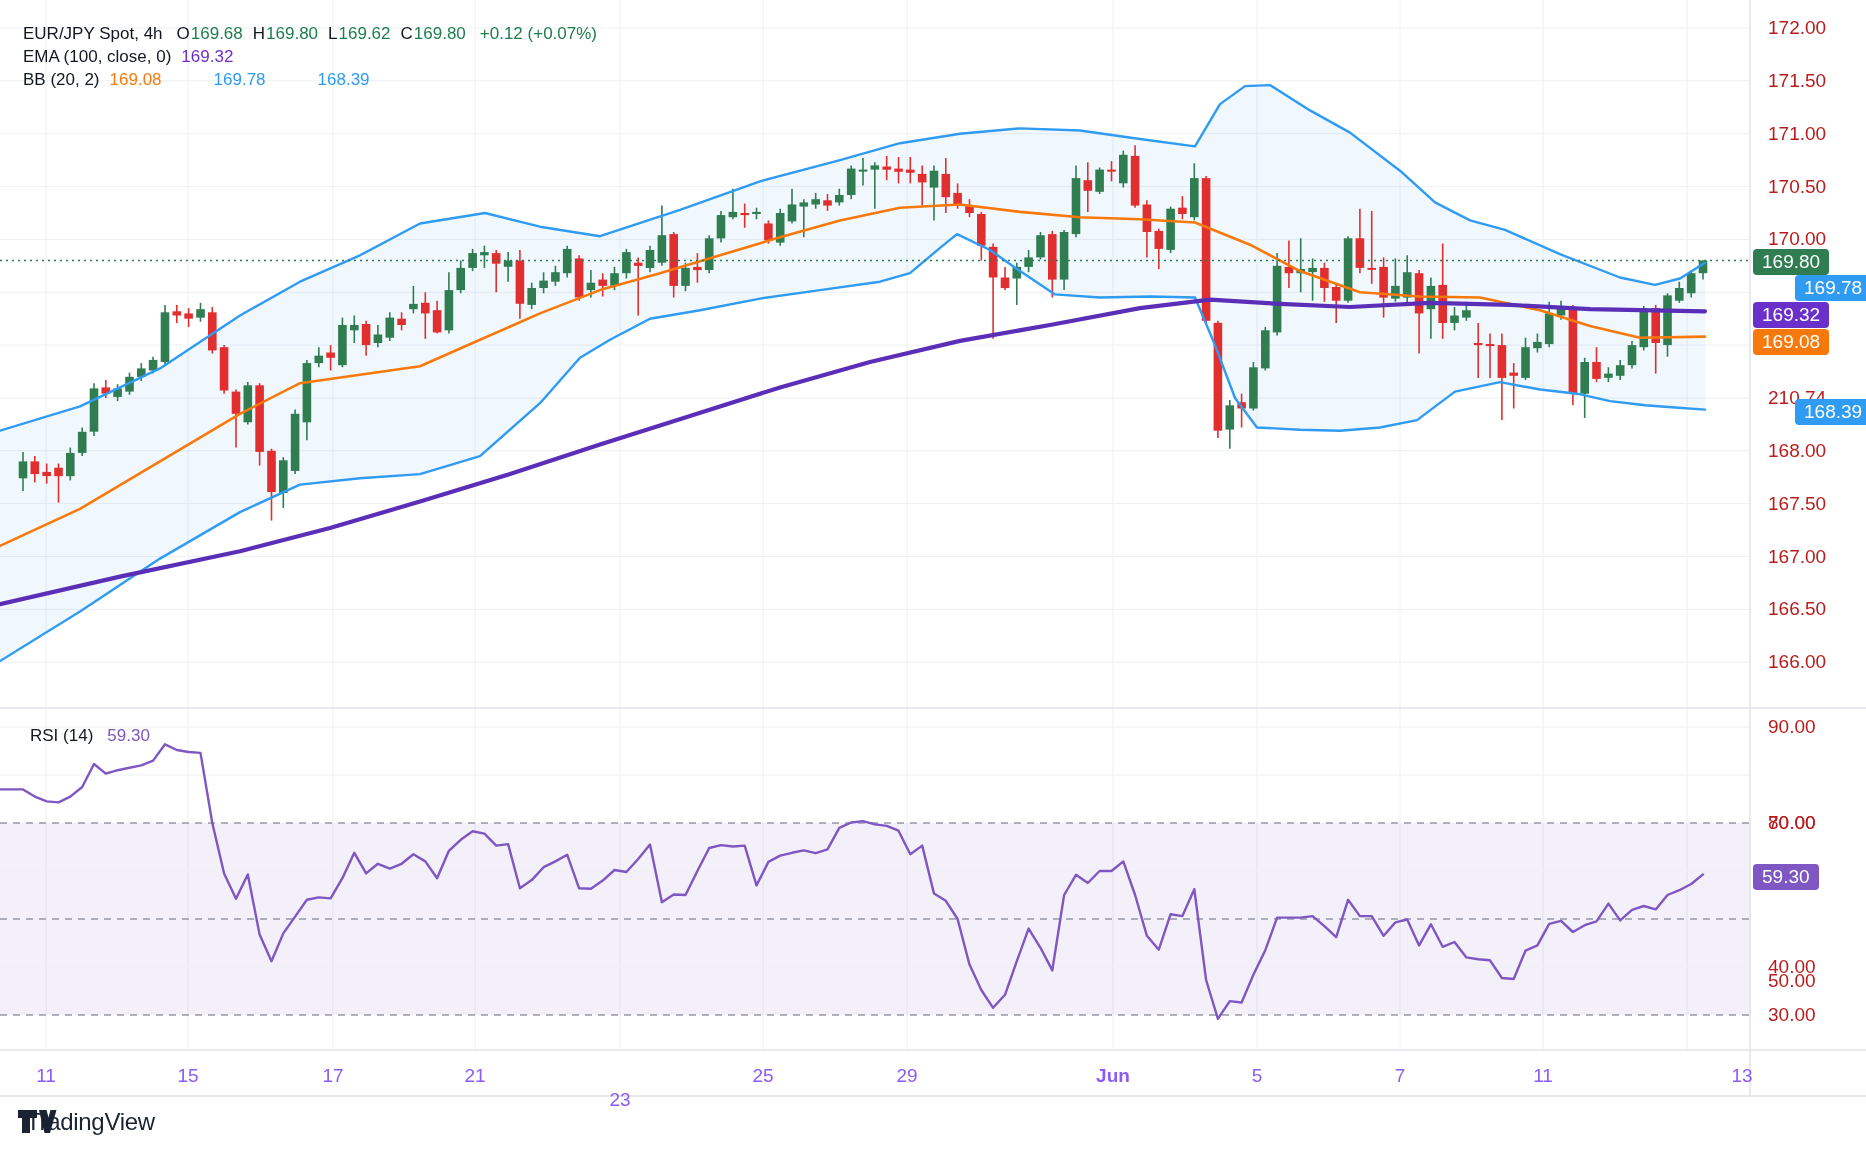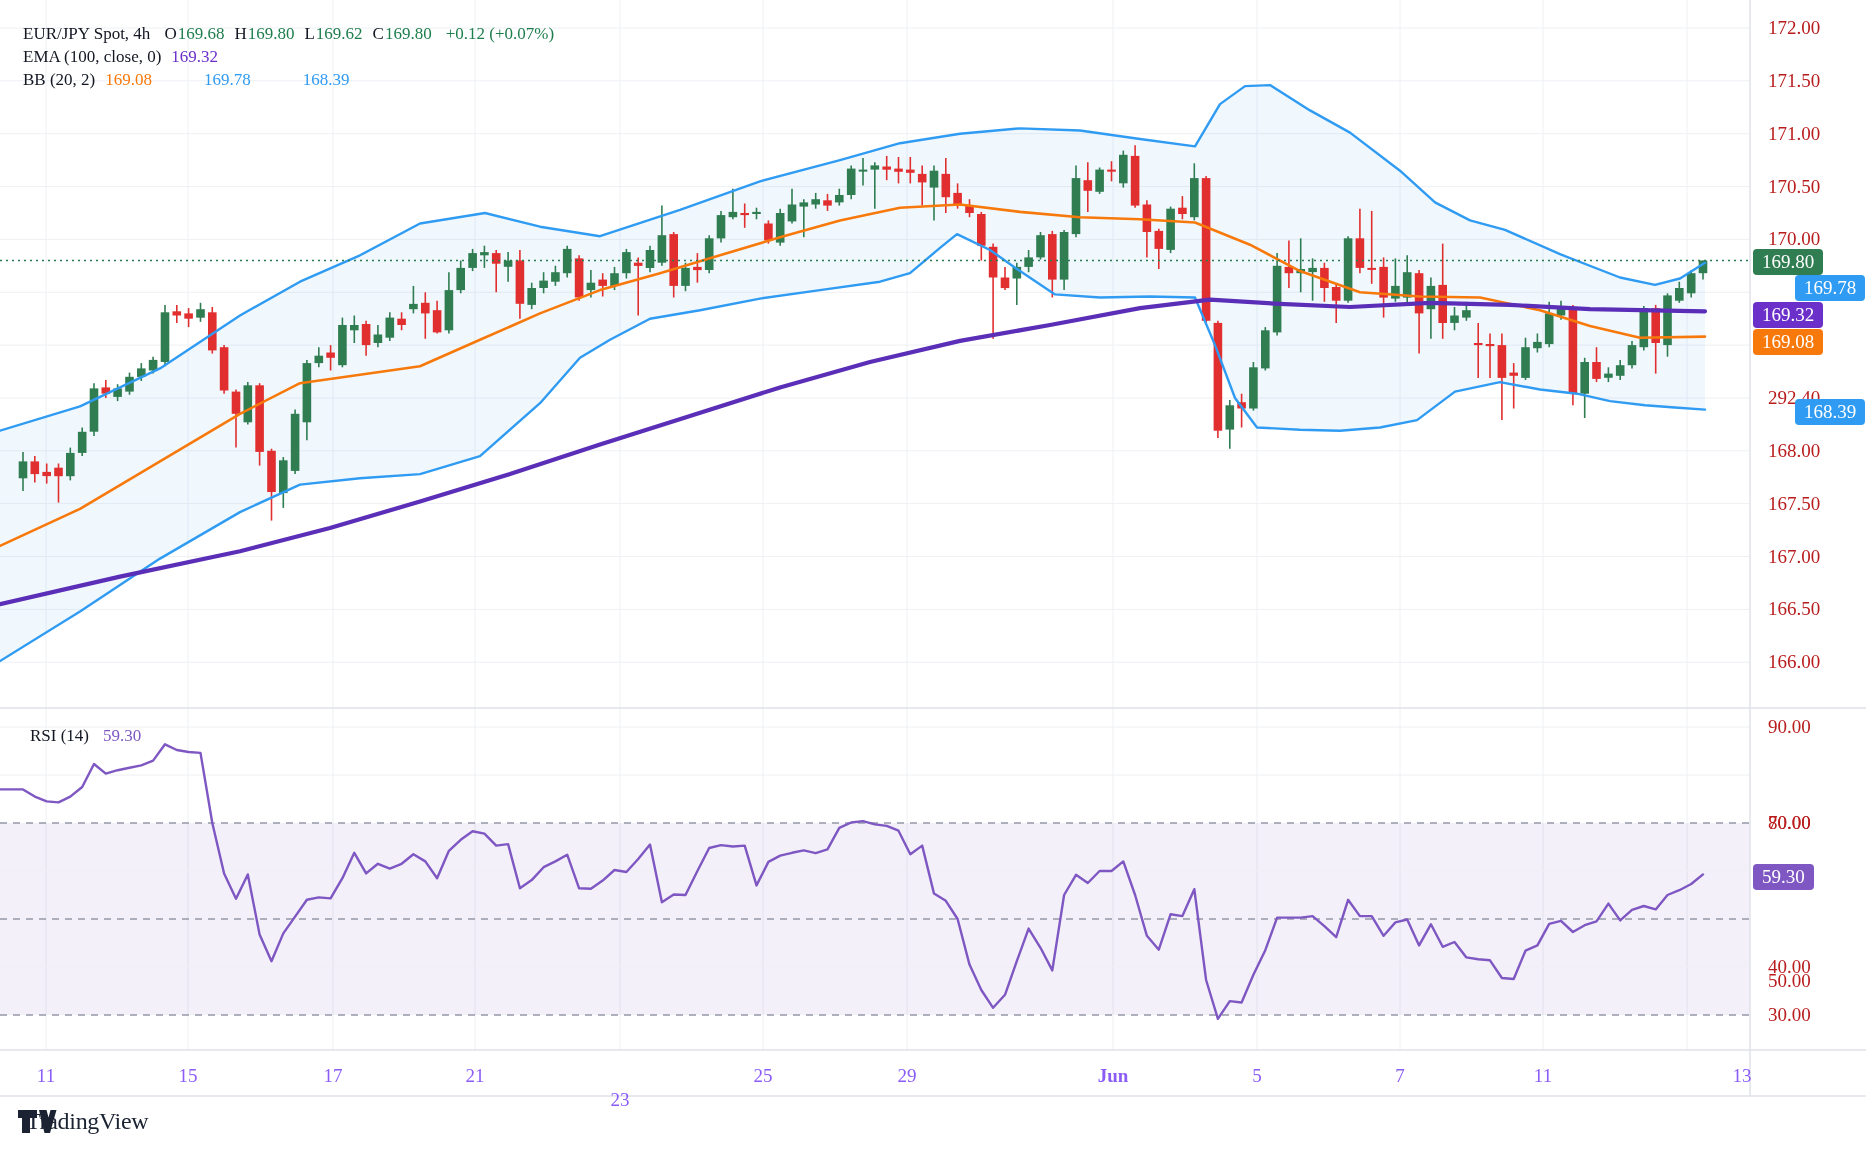--- a/index.html
+++ b/index.html
@@ -1,17 +1,17 @@
 <!DOCTYPE html>
 <html><head>
 <meta charset="utf-8">
 <style>
   html,body{margin:0;padding:0;background:#fff;}
   #root{position:relative;width:1866px;height:1154px;background:#ffffff;overflow:hidden;
-        font-family:Liberation Serif, serif;-webkit-font-smoothing:antialiased;}
+        font-family:Liberation Sans, sans-serif;-webkit-font-smoothing:antialiased;}
   svg{position:absolute;left:0;top:0;}
   .legend{position:absolute;left:23px;top:22px;z-index:5;}
   .legend-row{display:flex;align-items:center;height:23px;font-size:17px;color:#131722;white-space:nowrap;}
   .legend-row .sym{margin-right:14px;}
   .legend-row .lk{color:#131722;margin-right:1px;}
   .legend-row .lv{margin-right:10px;}
   .legend-row .lbl{margin-right:10px;}
   .green{color:#1e7e4d;}
   .blue{color:#2f9bf2;margin-left:42px;}
   .orange{color:#f8790b;}
@@ -398,21 +398,21 @@
   <span class="lbl">RSI (14)</span>
   <span class="rsiviolet">59.30</span>
 </div>
 
 <div id="price-axis">
       <div class="axis-label" style="top: 28px;">172.00</div>
       <div class="axis-label" style="top: 80.8px;">171.50</div>
       <div class="axis-label" style="top: 133.7px;">171.00</div>
       <div class="axis-label" style="top: 186.6px;">170.50</div>
       <div class="axis-label" style="top: 239.4px;">170.00</div>
-      <div class="axis-label" style="top: 398px;">292.40</div>
+      <div class="axis-label" style="top: 398px;">210.74</div>
       <div class="axis-label" style="top: 450.8px;">168.00</div>
       <div class="axis-label" style="top: 503.6px;">167.50</div>
       <div class="axis-label" style="top: 556.5px;">167.00</div>
       <div class="axis-label" style="top: 609.4px;">166.50</div>
       <div class="axis-label" style="top: 662.2px;">166.00</div>
     </div>
 <div id="rsi-axis">
       <div class="axis-label" style="top: 727px;">90.00</div>
       <div class="axis-label" style="top: 775px; margin-top: 48px;">80.00</div>
       <div class="axis-label" style="top: 823px;">70.00</div>

